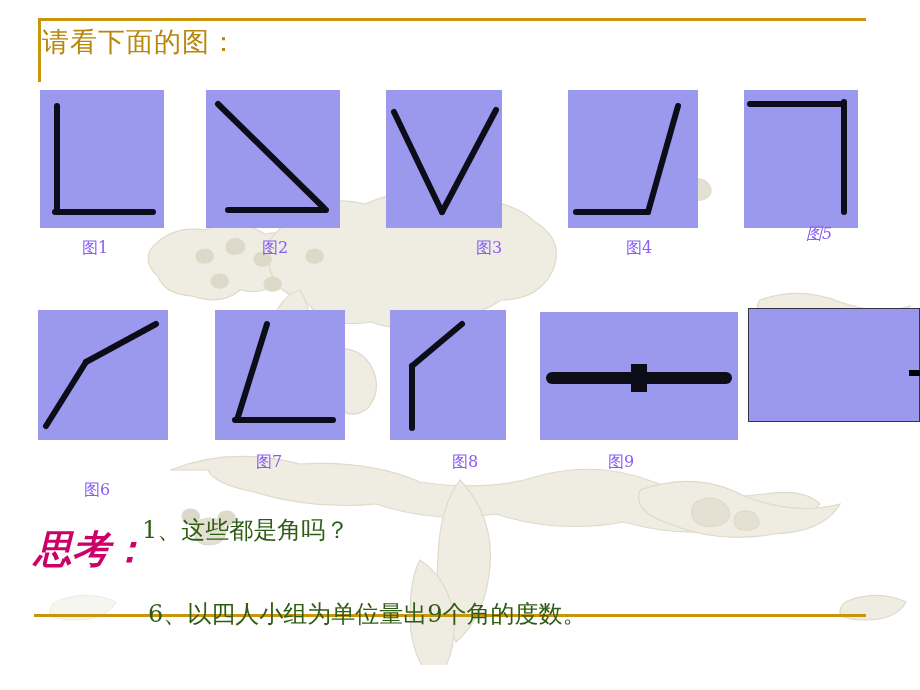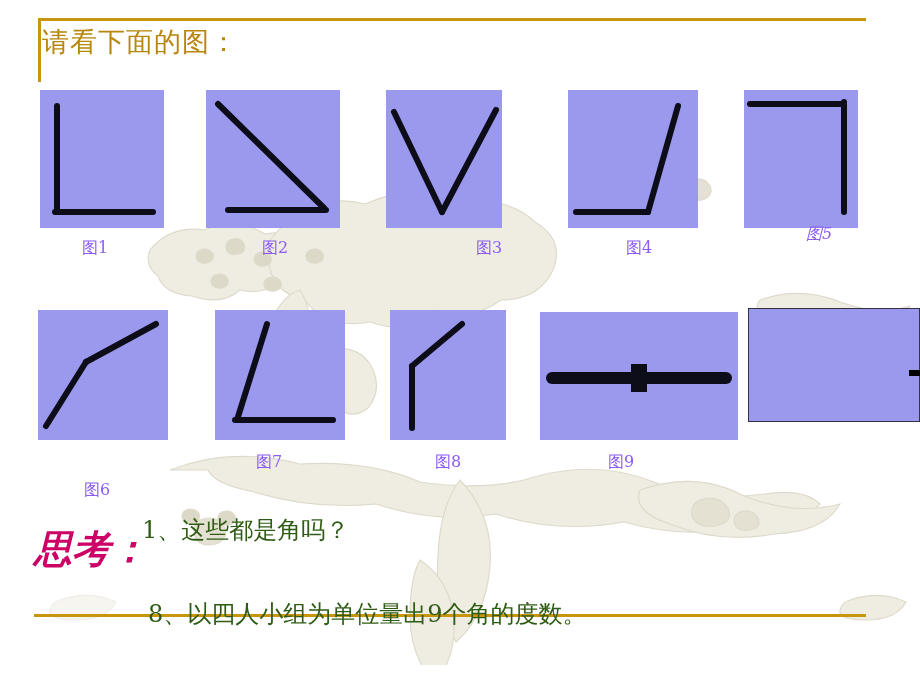--- a/index.html
+++ b/index.html
@@ -201,34 +201,34 @@
     </svg>
   </div>
   <div class="fig-label" style="left:256px; top:452px;">图7</div>
 
   <div class="panel" style="left:390px; top:310px; width:116px; height:130px;">
     <svg width="116" height="130" viewBox="0 0 116 130">
       <line x1="22" y1="118" x2="22" y2="56" stroke="#0d0d1a" stroke-width="6" stroke-linecap="round"></line>
       <line x1="22" y1="56" x2="72" y2="14" stroke="#0d0d1a" stroke-width="6" stroke-linecap="round"></line>
     </svg>
   </div>
-  <div class="fig-label" style="left:435px; top:452px;">图8</div>
+  <div class="fig-label" style="left:452px; top:452px;">图8</div>
 
   <div class="panel" style="left:540px; top:312px; width:198px; height:128px;">
     <svg width="198" height="128" viewBox="0 0 198 128">
       <line x1="12" y1="66" x2="186" y2="66" stroke="#0d0d1a" stroke-width="12" stroke-linecap="round"></line>
       <rect x="91" y="52" width="16" height="28" fill="#0d0d1a"></rect>
     </svg>
   </div>
   <div class="fig-label" style="left:608px; top:452px;">图9</div>
 
   <div class="panel bordered" style="left:748px; top:308px; width:170px; height:112px;"></div>
   <div class="tick" style="left:909px; top:370px; width:11px; height:6px;"></div>
 
   <div id="think-label">思考：</div>
 
   <div class="q-line" id="q1">1、这些都是角吗？</div>
 
   <div class="rule-h" style="left:34px; top:614px; width:832px;"></div>
 
-  <div class="q-line" id="q2">8、以四人小组为单位量出9个角的度数。</div>
+  <div class="q-line" id="q2">6、以四人小组为单位量出9个角的度数。</div>
 
 </div>
 
 </body></html>

